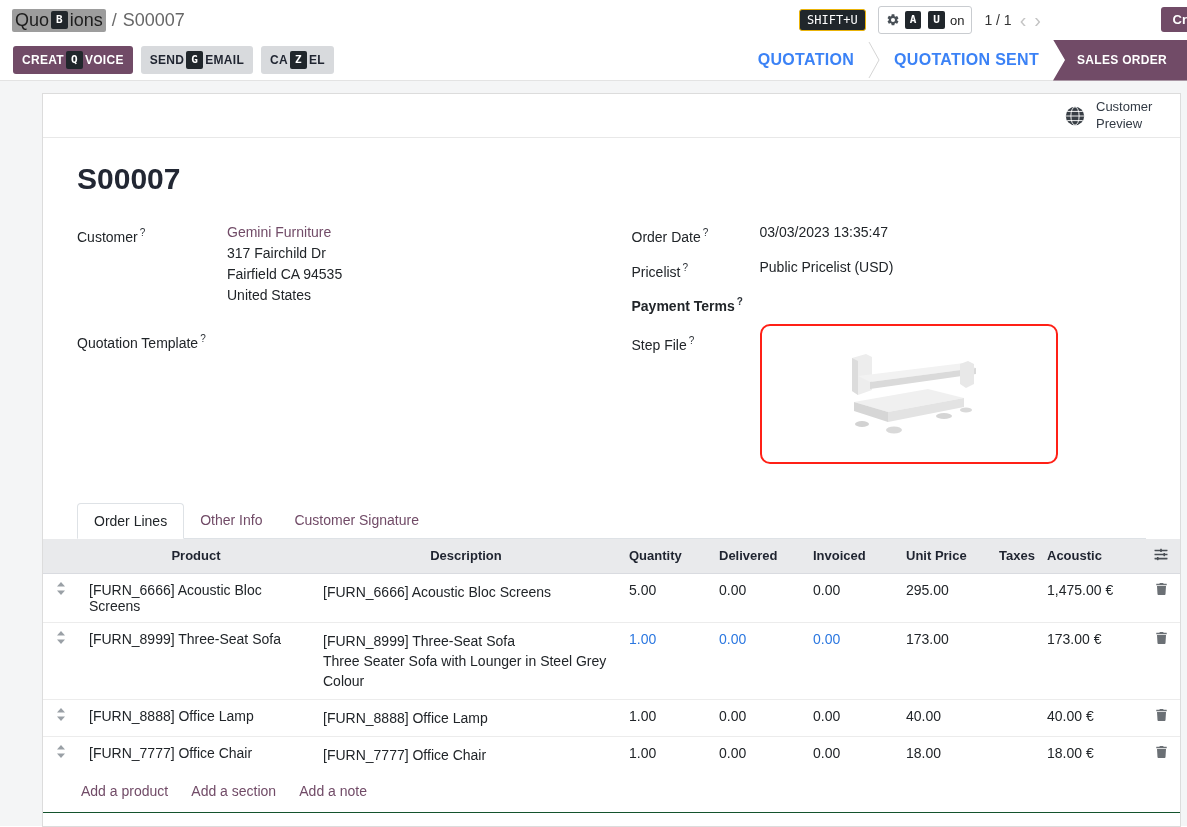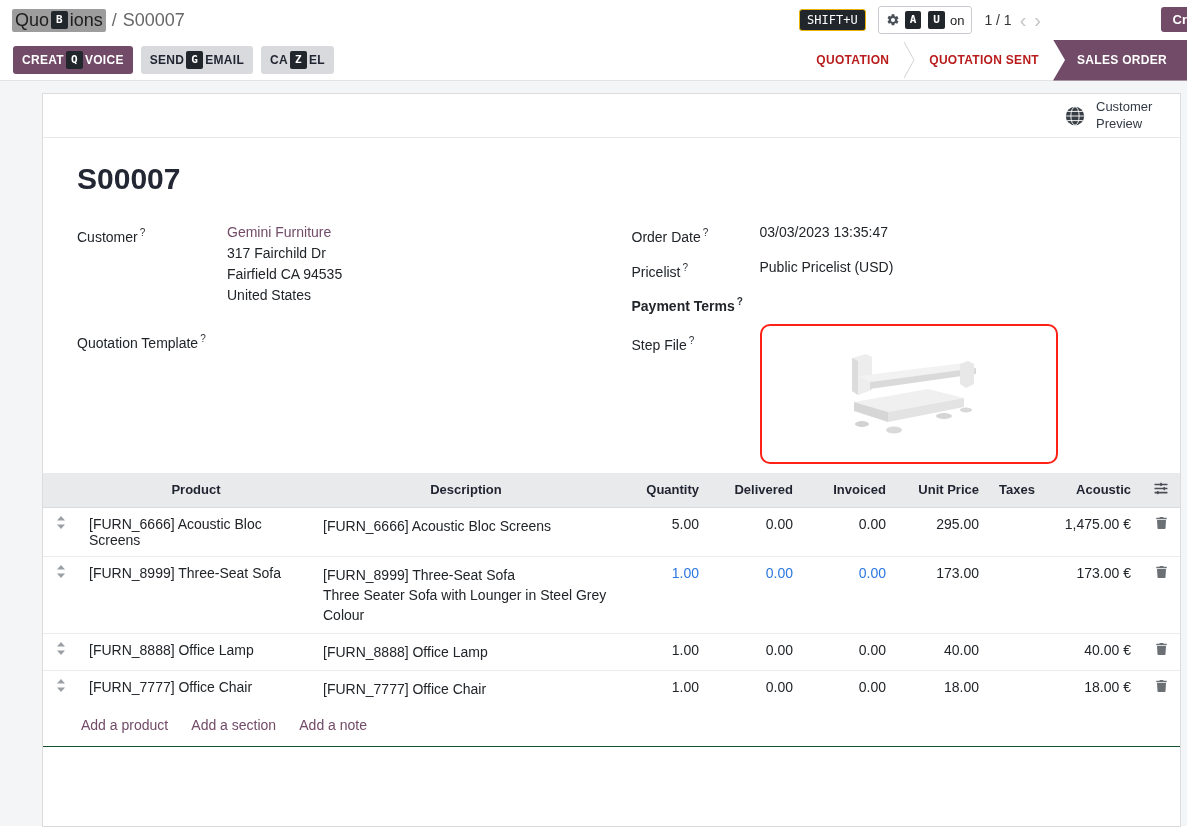--- a/index.html
+++ b/index.html
@@ -27,21 +27,21 @@
   .pager .chev{color:#c4c4c4;font-size:20px;line-height:1;}
   .new-btn{position:absolute;top:7px;right:-12px;background:var(--brand);color:#fff;font-size:13px;
       font-weight:bold;padding:5px 12px;border-radius:3px;white-space:nowrap;}
   
   .btnbar{height:41px;display:flex;align-items:center;padding-left:13px;border-bottom:1px solid #e3e3e3;background:#fff;}
   .btn{display:inline-flex;align-items:center;font-size:12px;font-weight:bold;letter-spacing:.3px;
       padding:5px 9px;border-radius:3px;margin-right:8px;}
   .btn-primary{background:var(--brand);color:#fff;}
   .btn-secondary{background:#d8dadd;color:#1f2430;}
   .statusbar{margin-left:auto;display:flex;align-items:center;height:100%;}
-  .step{color:#b91c1c;font-size:12px;font-weight:bold;letter-spacing:.3px;padding:0 14px;white-space:nowrap;}
+  .step{color:#3b82f6;font-size:16px;font-weight:bold;letter-spacing:.3px;padding:0 14px;white-space:nowrap;}
   .step-sep{display:flex;align-items:center;}
   .step-active{background:var(--brand);color:#fff;font-size:12px;font-weight:bold;letter-spacing:.3px;
       height:41px;display:flex;align-items:center;padding:0 60px 0 24px;margin-right:-40px;white-space:nowrap;
       clip-path:polygon(0 0,100% 0,100% 100%,0 100%,12px 50%);}
   
   .content{height:745px;background:#f4f5f6;padding:12px 6px 0 42px;}
   .sheet{background:#fff;border:1px solid #dcdcdc;height:734px;overflow:hidden;}
   .preview-row{height:44px;border-bottom:1px solid #e8e8e8;display:flex;justify-content:flex-end;
       align-items:center;padding-right:16px;gap:10px;}
   .preview-label{font-size:13px;line-height:1.25;color:#323a44;width:68px;}
@@ -63,21 +63,21 @@
   .tab{padding:9px 16px;font-size:14px;color:var(--brand);cursor:pointer;}
   .tab.active{background:#fff;border:1px solid #dee2e6;border-bottom:1px solid #fff;margin-bottom:-1px;
       border-radius:4px 4px 0 0;color:#212529;}
   
   .table-wrap{margin:0 -34px;}
   table{width:100%;border-collapse:collapse;table-layout:fixed;}
   th{background:#e9eaec;font-size:13px;font-weight:bold;color:#1f2430;text-align:center;
       padding:9px 10px;border-bottom:1px solid #d9dbe0;}
   td{padding:8px 10px;border-top:1px solid #ececec;font-size:14px;vertical-align:top;}
   tr.line:first-child td{border-top:none;}
-  .c-num{text-align:right;}
+  .c-num{text-align:left;}
   .c-handle,.c-trash{text-align:center;padding-left:4px;padding-right:4px;}
   .c-desc{white-space:pre-line;line-height:20px;}
   .blue{color:var(--hl);}
   .add-row{border-bottom:1px solid #14532d;padding:10px 0 13px 38px;}
   .add-row span{color:var(--brand);margin-right:20px;cursor:pointer;}
 </style>
 </head>
 <body>
 
 <div class="topbar">
@@ -212,20 +212,25 @@
                 <ellipse cx="38" cy="78" rx="7" ry="3" fill="#d2d2d2"></ellipse>
                 <ellipse cx="70" cy="84" rx="8" ry="3.5" fill="#d9d9d9"></ellipse>
                 <ellipse cx="120" cy="70" rx="8" ry="3" fill="#d5d5d5"></ellipse>
                 <ellipse cx="142" cy="64" rx="6" ry="2.5" fill="#d9d9d9"></ellipse>
               </svg>
             </span>
           </div>
         </div>
       </div>
 
+      <div class="tabs">
+        <span class="tab active">Order Lines</span>
+        <span class="tab">Other Info</span>
+        <span class="tab">Customer Signature</span>
+      </div>
 
       <div class="table-wrap">
         <table>
           <colgroup>
             <col style="width:36px">
               <col style="width:234px">
               <col style="width:306px">
             <col style="width:90px">
               <col style="width:94px">
               <col style="width:93px">

